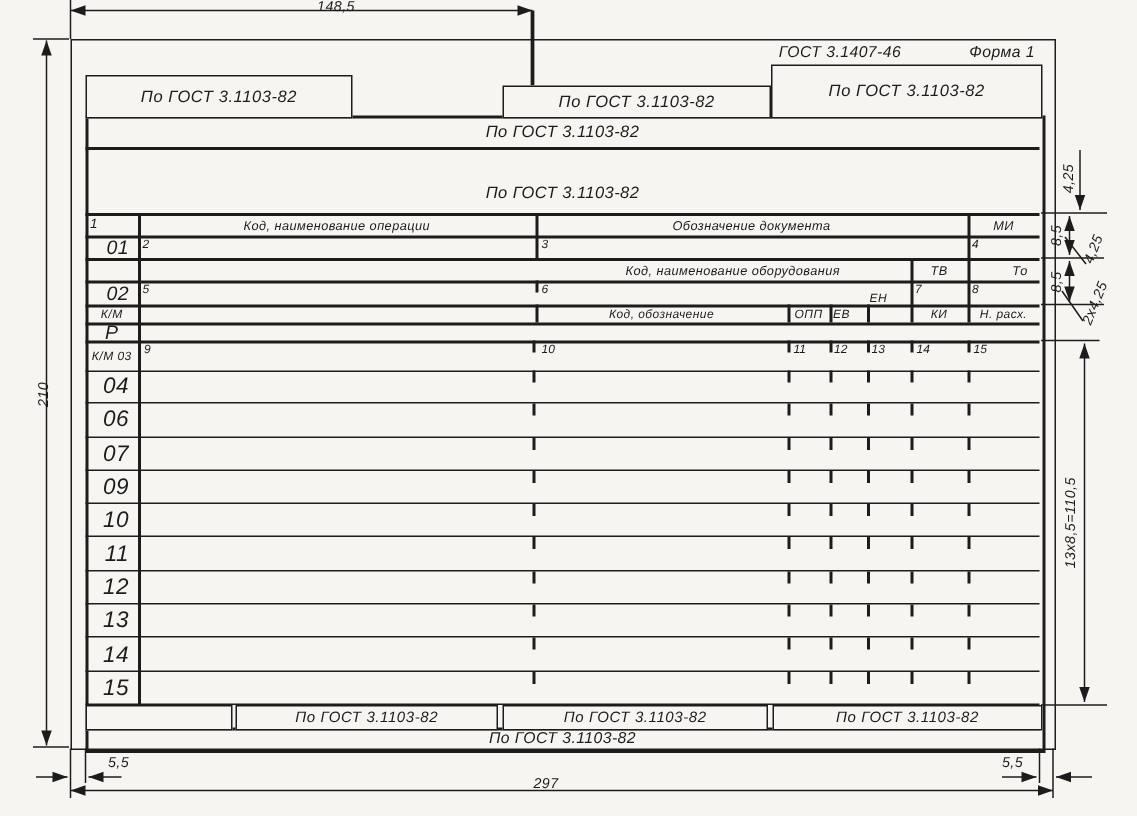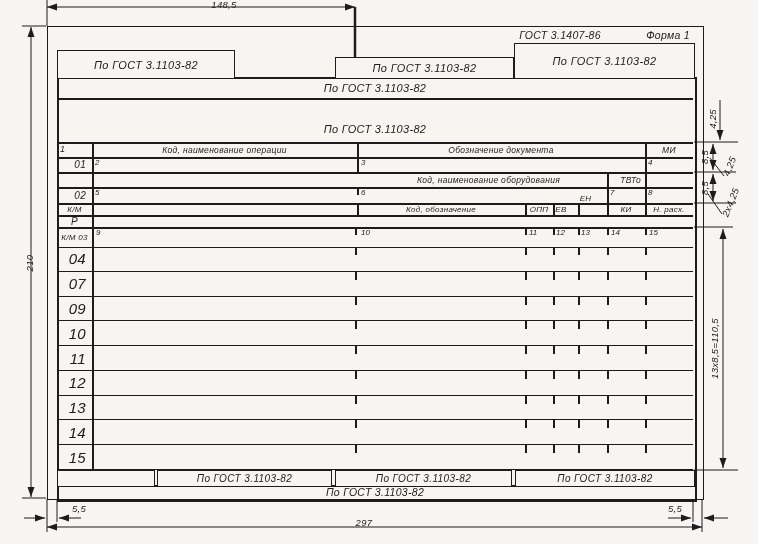--- a/index.html
+++ b/index.html
@@ -8,21 +8,21 @@
         overflow:hidden;}
   .abs{position:absolute;}
   .frame{position:absolute;border:1.5px solid #1c1c1c;}
   .tframe{position:absolute;border:2px solid #1c1c1c;}
   .hl{position:absolute;height:1.5px;background:#1c1c1c;}
   .vl{position:absolute;width:1.5px;background:#1c1c1c;}
   .bx{position:absolute;border:1.8px solid #1c1c1c;display:flex;align-items:center;
       justify-content:center;font-size:11px;letter-spacing:.4px;background:#f6f5f1;}
   .txt{position:absolute;display:flex;align-items:center;justify-content:center;
        text-align:center;letter-spacing:.3px;}
-  .f8{font-size:8px;text-align:center;}  .f85{font-size:8.5px;} .f9{font-size:10px;}
+  .f8{font-size:8px;text-align:center;}  .f85{font-size:8.5px;} .f9{font-size:13px;}
   .f10{font-size:10px;} .f105{font-size:10.5px;} .f11{font-size:11px;}
   .right{justify-content:flex-end;}
   .gn{position:absolute;font-size:8px;line-height:8px;}
   .rot{transform:rotate(-90deg);}
   .lead{transform:rotate(-68deg);}
   .dim{position:absolute;display:flex;align-items:center;justify-content:center;
        font-size:9.5px;letter-spacing:.3px;}
   .drows{position:absolute;left:57px;top:247px;width:636px;height:223px;
          display:flex;flex-direction:column;}
   .drow{position:relative;flex:1;border-bottom:1.5px solid #1c1c1c;}
@@ -76,21 +76,21 @@
       <line x1="720" y1="100" x2="720" y2="140" marker-end="url(#ar)"></line>
       <line x1="713" y1="144" x2="713" y2="170" marker-start="url(#ar)" marker-end="url(#ar)"></line>
       <line x1="713" y1="174" x2="713" y2="201" marker-start="url(#ar)" marker-end="url(#ar)"></line>
       <line x1="723" y1="229" x2="723" y2="468" marker-start="url(#ar)" marker-end="url(#ar)"></line>
 
       <line x1="710" y1="158" x2="724" y2="176"></line>
       <line x1="708" y1="194" x2="722" y2="214"></line>
     </g>
   </svg>
 
-  <div class="txt f105" style="left:500px;top:28px;width:120px;height:14px">ГОСТ 3.1407-86</div>
+  <div class="txt f105" style="left:500px;top:28px;width:120px;height:14px">ГОСТ 3.1407-46</div>
   <div class="txt f105 right" style="left:614px;top:28px;width:76px;height:14px;padding-right:4px">Форма 1</div>
 
   <div class="bx" style="left:57px;top:50px;width:176px;height:27px">По ГОСТ 3.1103-82</div>
   <div class="bx" style="left:335px;top:57px;width:177px;height:20px">По ГОСТ 3.1103-82</div>
   <div class="bx" style="left:514px;top:43px;width:179px;height:34px">По ГОСТ 3.1103-82</div>
 
   <div class="txt f11" style="left:57px;top:77px;width:636px;height:21px">По ГОСТ 3.1103-82</div>
   <div class="txt f11" style="left:57px;top:116px;width:636px;height:26px">По ГОСТ 3.1103-82</div>
 
   <div class="hl" style="left:57px;top:98px;width:636px"></div>
@@ -118,21 +118,21 @@
   <div class="txt f85" style="left:92px;top:142px;width:265px;height:15px">Код, наименование операции</div>
   <div class="txt f85" style="left:645px;top:142px;width:48px;height:15px">МИ</div>
 
   <div class="txt f9 right" style="left:57px;top:157px;width:29px;height:15px;padding-right:3px">01</div>
   <span class="gn" style="left:95px;top:159px">2</span>
   <span class="gn" style="left:361px;top:159px">3</span>
   <span class="gn" style="left:648px;top:159px">4</span>
 
   <div class="txt f85" style="left:370px;top:172px;width:237px;height:15px">Код, наименование оборудования</div>
   <div class="txt f85" style="left:607px;top:172px;width:38px;height:15px">ТВ</div>
-  <div class="txt f85" style="left:612px;top:172px;width:48px;height:15px">То</div>
+  <div class="txt f85" style="left:656px;top:172px;width:48px;height:15px">То</div>
 
   <div class="txt f9 right" style="left:57px;top:187px;width:29px;height:16px;padding-right:3px">02</div>
   <span class="gn" style="left:95px;top:189px">5</span>
   <span class="gn" style="left:361px;top:189px">6</span>
   <span class="gn" style="left:610px;top:189px">7</span>
   <span class="gn" style="left:648px;top:189px">8</span>
 
   <div class="txt f8" style="left:57px;top:203px;width:35px;height:12px">К/М</div>
   <div class="txt f8" style="left:357px;top:203px;width:168px;height:12px">Код, обозначение</div>
   <div class="txt f8" style="left:525px;top:203px;width:28px;height:12px">ОПП</div>
@@ -164,20 +164,29 @@
     <div class="drow">
         <span class="rl">04</span>
         <i class="tk t1"></i>
         <i class="tk t2"></i>
         <i class="tk t3"></i>
         <i class="tk t4"></i>
         <i class="tk t5"></i>
         <i class="tk t6"></i>
       </div>
     <div class="drow">
+        <span class="rl">06</span>
+        <i class="tk t1"></i>
+        <i class="tk t2"></i>
+        <i class="tk t3"></i>
+        <i class="tk t4"></i>
+        <i class="tk t5"></i>
+        <i class="tk t6"></i>
+      </div>
+    <div class="drow">
         <span class="rl">07</span>
         <i class="tk t1"></i>
         <i class="tk t2"></i>
         <i class="tk t3"></i>
         <i class="tk t4"></i>
         <i class="tk t5"></i>
         <i class="tk t6"></i>
       </div>
     <div class="drow">
         <span class="rl">09</span>

